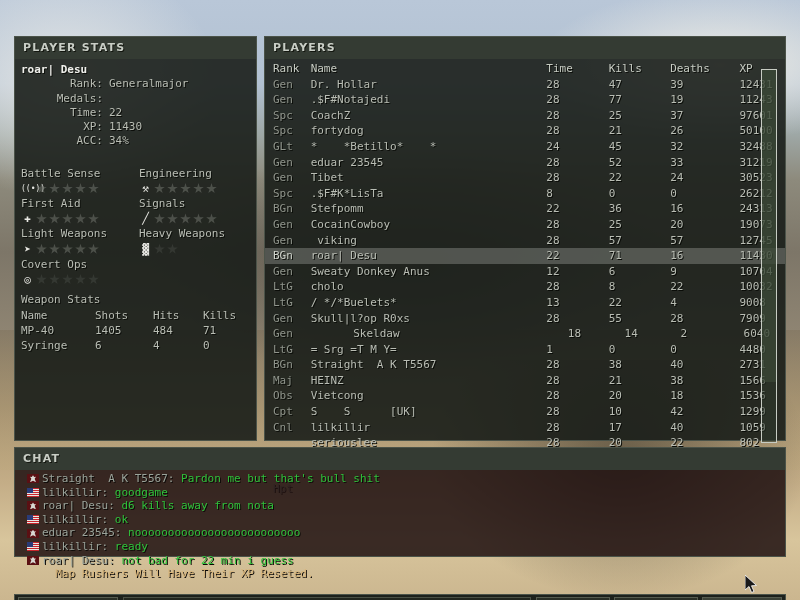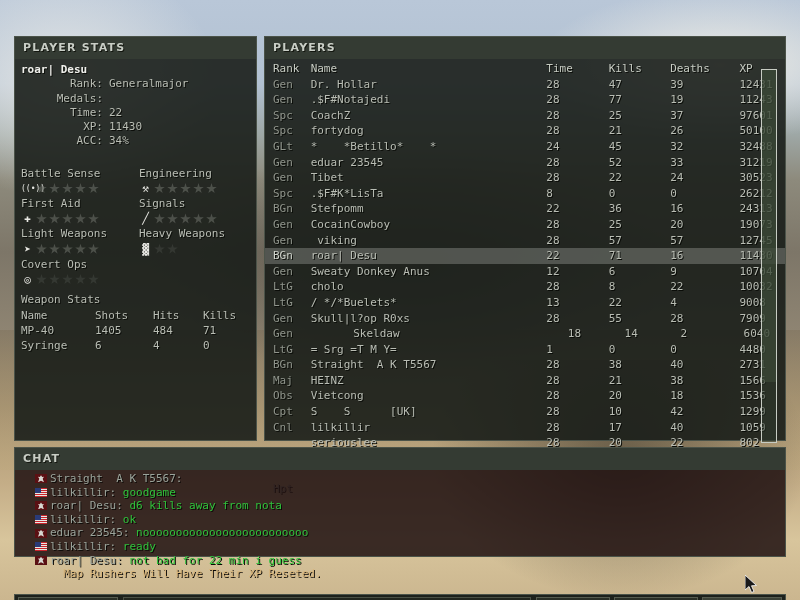--- a/index.html
+++ b/index.html
@@ -110,21 +110,21 @@
     border:1px solid #c7ccc3; background: rgba(48,58,45,.55);
   }
   .scroll-thumb {
     position:absolute; left:0; top:0; width:14px; height:312px;
     background: rgba(64,78,58,.55);
   }
 
   
   #chat { left: 14px; top: 447px; width: 772px; height: 110px; border:1px solid #4b5349; background: rgba(32,16,16,0.86); }
   #chat .hdr2 { background:#343b33; }
-  #chat .body { padding: 2px 4px 0 20px; }
+  #chat .body { padding: 2px 4px 0 12px; }
   .crow { display:flex; align-items:center; font-size:11px; line-height:13.6px; white-space:pre; text-shadow:1px 1px 0 #0a0806; }
   .flag { width:12px; height:9px; margin-right:3px; flex:0 0 auto; position:relative; }
   .flag.de { background:#5a1013; }
   .flag.de::after{ content:""; position:absolute; left:3px; top:1px; width:6px; height:7px;
       background:#d8d8d2; clip-path: polygon(50% 0,70% 25%,100% 22%,78% 48%,100% 100%,50% 78%,0 100%,22% 48%,0 22%,30% 25%); }
   .flag.us { background:
       repeating-linear-gradient(to bottom,#c8252c 0 1px,#e8e8e4 1px 2px); }
   .flag.us::after{ content:""; position:absolute; left:0; top:0; width:6px; height:5px; background:#2a3b78; }
   .cname { color:#9aa39a; }
   .cmsg  { color:#2fc23a; }
@@ -484,21 +484,21 @@
       </div>
     <div class="scroll-track">
       <div class="scroll-thumb"></div>
     </div>
   </div>
 </div>
 
 <div class="panel" id="chat">
   <div class="panel-hdr hdr2">CHAT</div>
   <div class="body" id="chatlines">
-      <div class="crow"><span class="flag de"></span><span class="cname">Straight  A K T5567:</span></div>
+      <div class="crow"><span class="flag de"></span><span class="cname">Straight  A K T5567:</span><span class="cmsg"> Pardon me but that's bull shit</span></div>
       <div class="crow"><span class="flag us"></span><span class="cname">lilkillir:</span><span class="cmsg"> goodgame</span></div>
       <div class="crow"><span class="flag de"></span><span class="cname">roar| Desu:</span><span class="cmsg"> d6 kills away from nota</span></div>
       <div class="crow"><span class="flag us"></span><span class="cname">lilkillir:</span><span class="cmsg"> ok</span></div>
       <div class="crow"><span class="flag de"></span><span class="cname">eduar 23545:</span><span class="cmsg"> nooooooooooooooooooooooooo</span></div>
       <div class="crow"><span class="flag us"></span><span class="cname">lilkillir:</span><span class="cmsg"> ready</span></div>
       <div class="crow"><span class="flag de"></span><span class="cname">roar| Desu:</span><span class="cmsg"> not bad for 22 min i guess</span></div>
       <div class="crow"><span style="width: 12px; margin-right: 3px;"></span><span class="cname"></span><span class="csys">  Map Rushers Will Have Their XP Reseted.</span></div>
     </div>
 </div>
 

